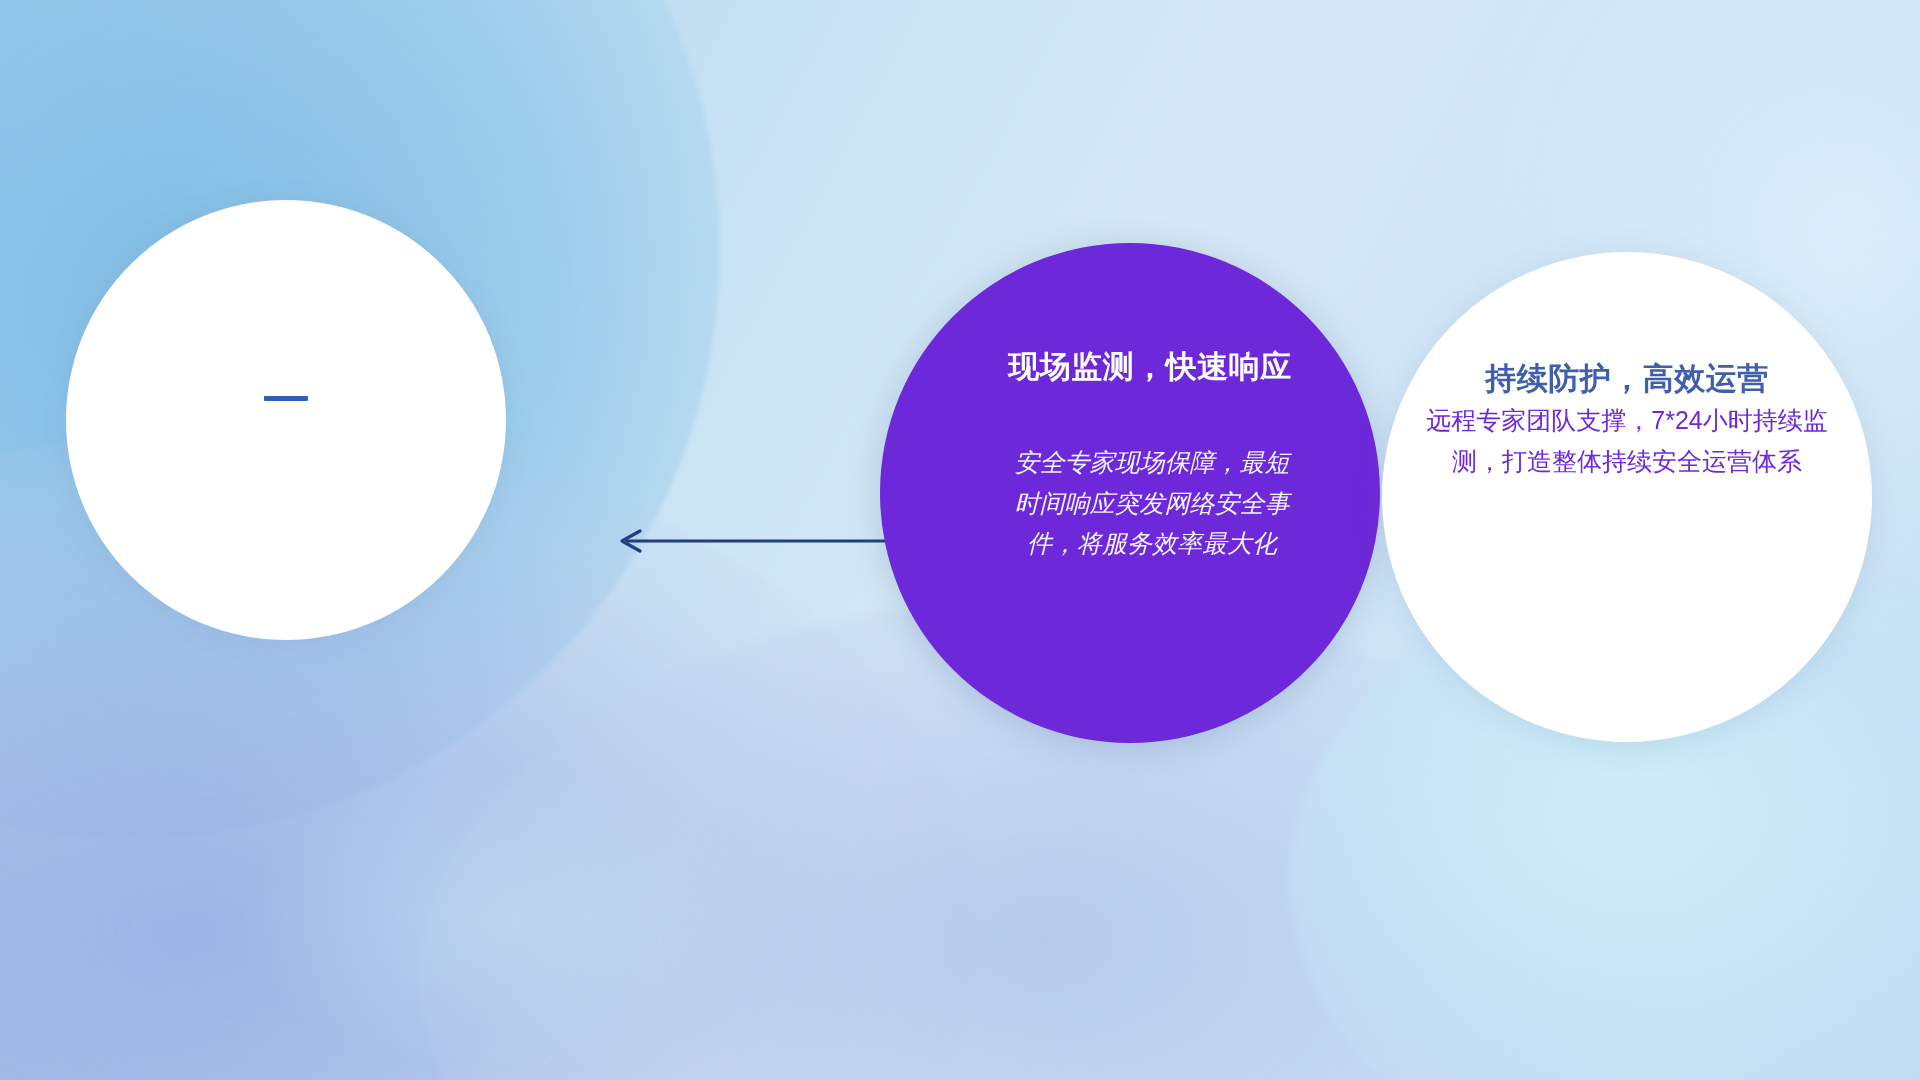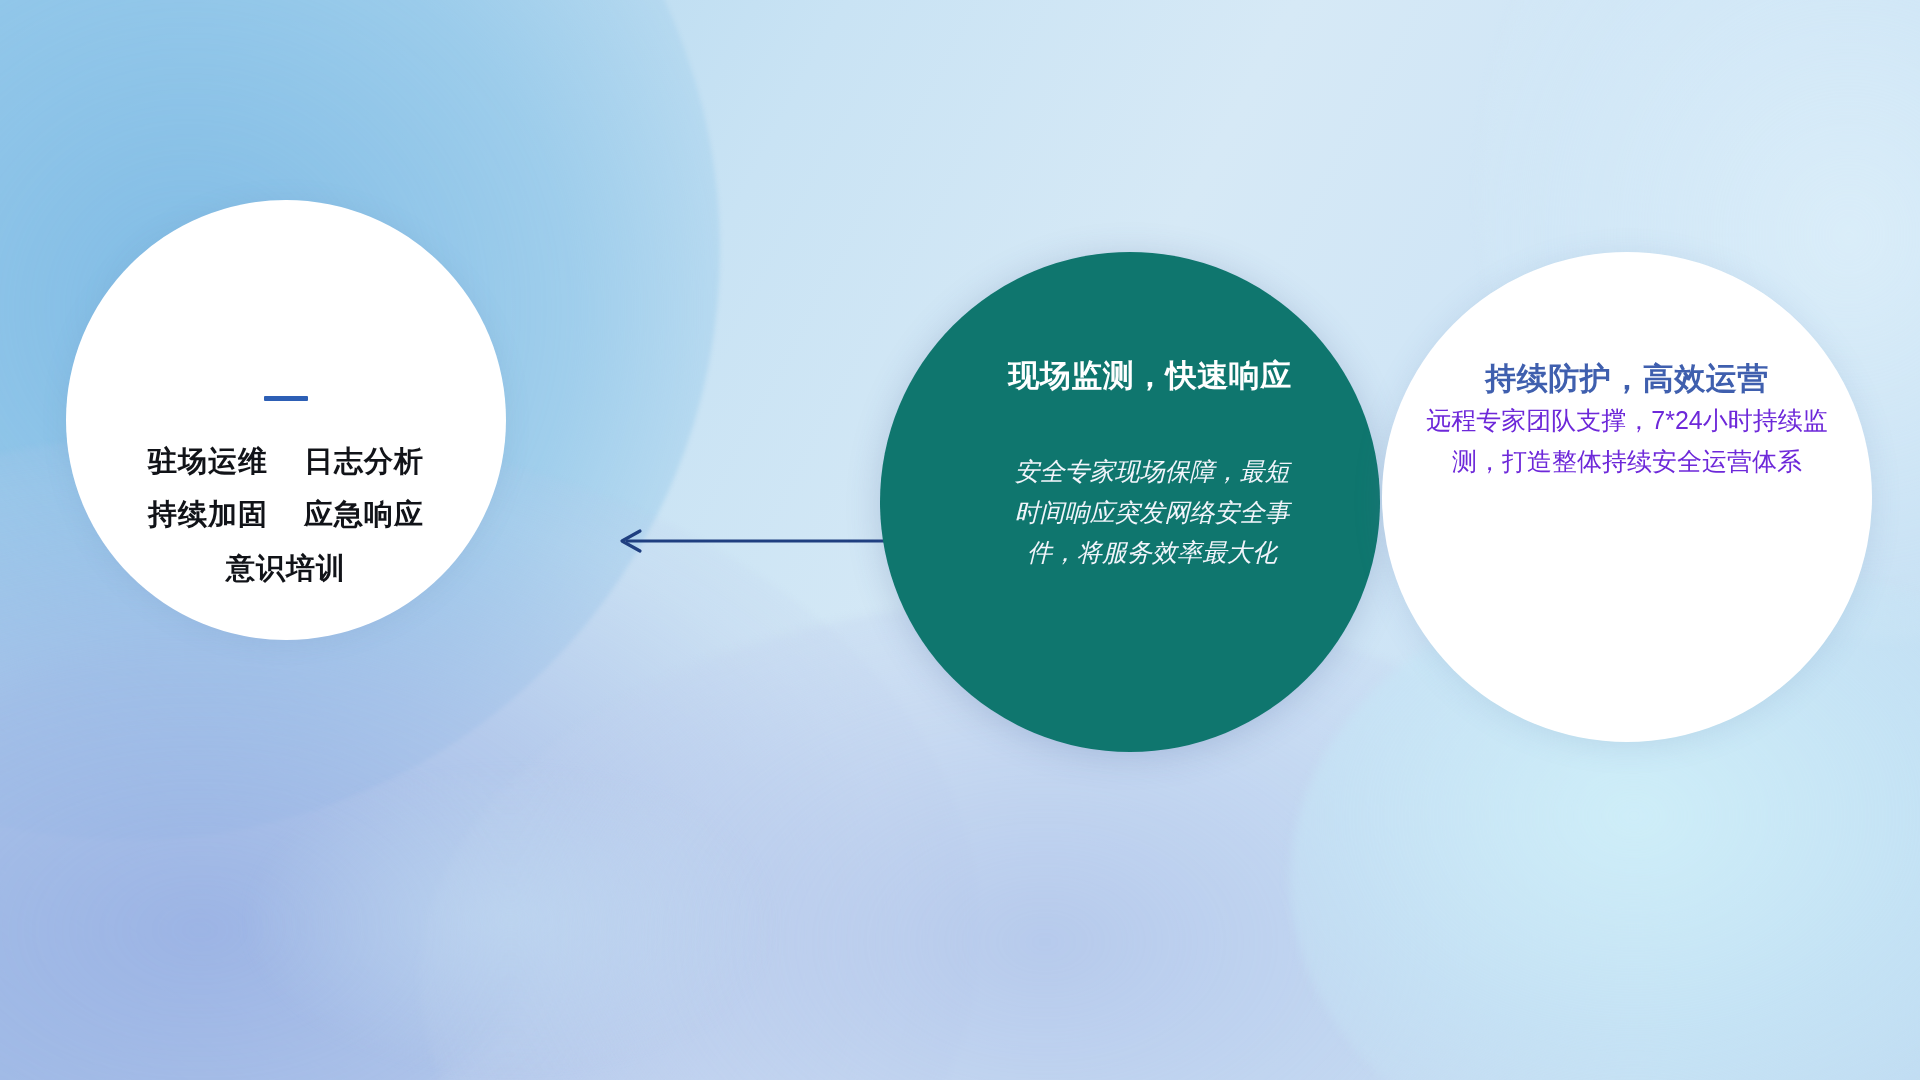--- a/index.html
+++ b/index.html
@@ -98,22 +98,22 @@
     color:#111318;
     font-weight:700;
     font-size:29px;
     line-height:1.84;
     letter-spacing:1px;
   }
   #circle-left .kw-row { white-space:pre; }
 
   
   #circle-mid {
-    left:880px; top:252px; width:500px; height:500px;
-    background:#0f766e;
+    left:880px; top:243px; width:500px; height:500px;
+    background:#6d28d9;
     box-shadow:0 4px 34px rgba(58,84,140,0.22);
     z-index:2;
   }
   #circle-mid .inner {
     position:absolute; left:0; right:0; top:0; bottom:0;
     display:flex; flex-direction:column; align-items:center;
   }
   #circle-mid .title {
     margin-top:103px;
     color:#ffffff;
@@ -187,25 +187,20 @@
 
   <div id="arrow-wrap">
     <svg width="290" height="26" viewBox="0 0 290 26">
       <line x1="288" y1="13" x2="22" y2="13" stroke="#1f3f80" stroke-width="3.2"></line>
       <polyline points="36,3 18,13 36,23" fill="none" stroke="#1f3f80" stroke-width="3.2" stroke-linecap="round" stroke-linejoin="round"></polyline>
     </svg>
   </div>
 
   <div class="circle" id="circle-left">
     <div class="dash"></div>
-    <div class="kw-lines">
-      <div class="kw-row">驻场运维    日志分析</div>
-      <div class="kw-row">持续加固    应急响应</div>
-      <div class="kw-row">意识培训</div>
-    </div>
   </div>
 
   <div class="circle" id="circle-mid">
     <div class="inner">
       <div class="title">现场监测，快速响应</div>
       <div class="body">安全专家现场保障，最短时间响应突发网络安全事件，将服务效率最大化</div>
     </div>
   </div>
 
   <div class="circle" id="circle-right">

